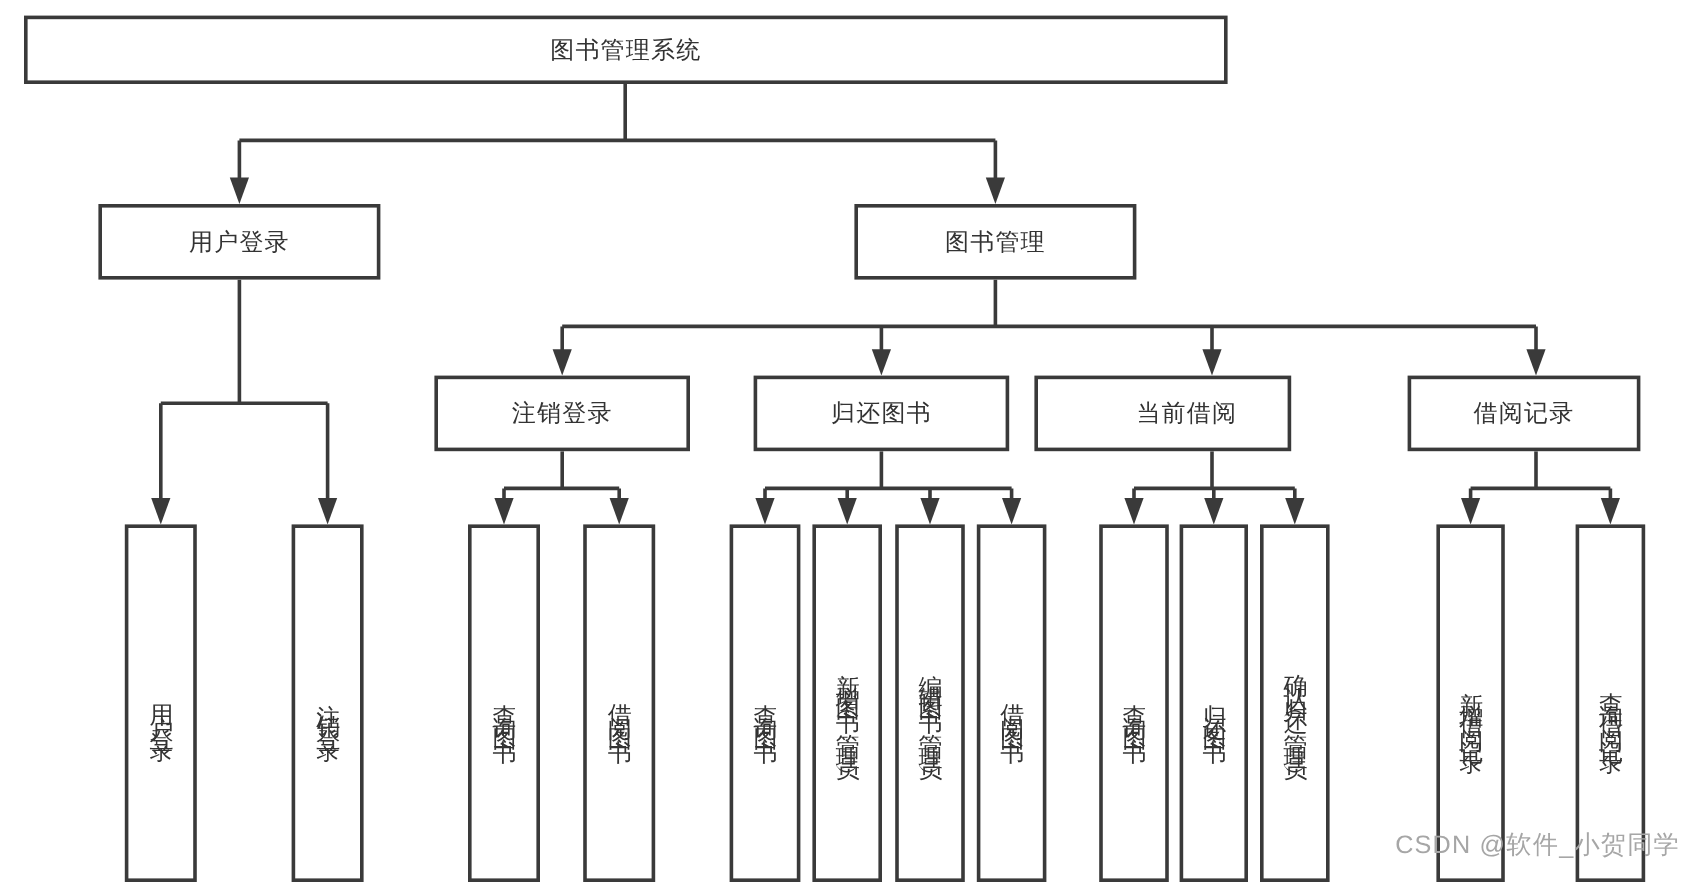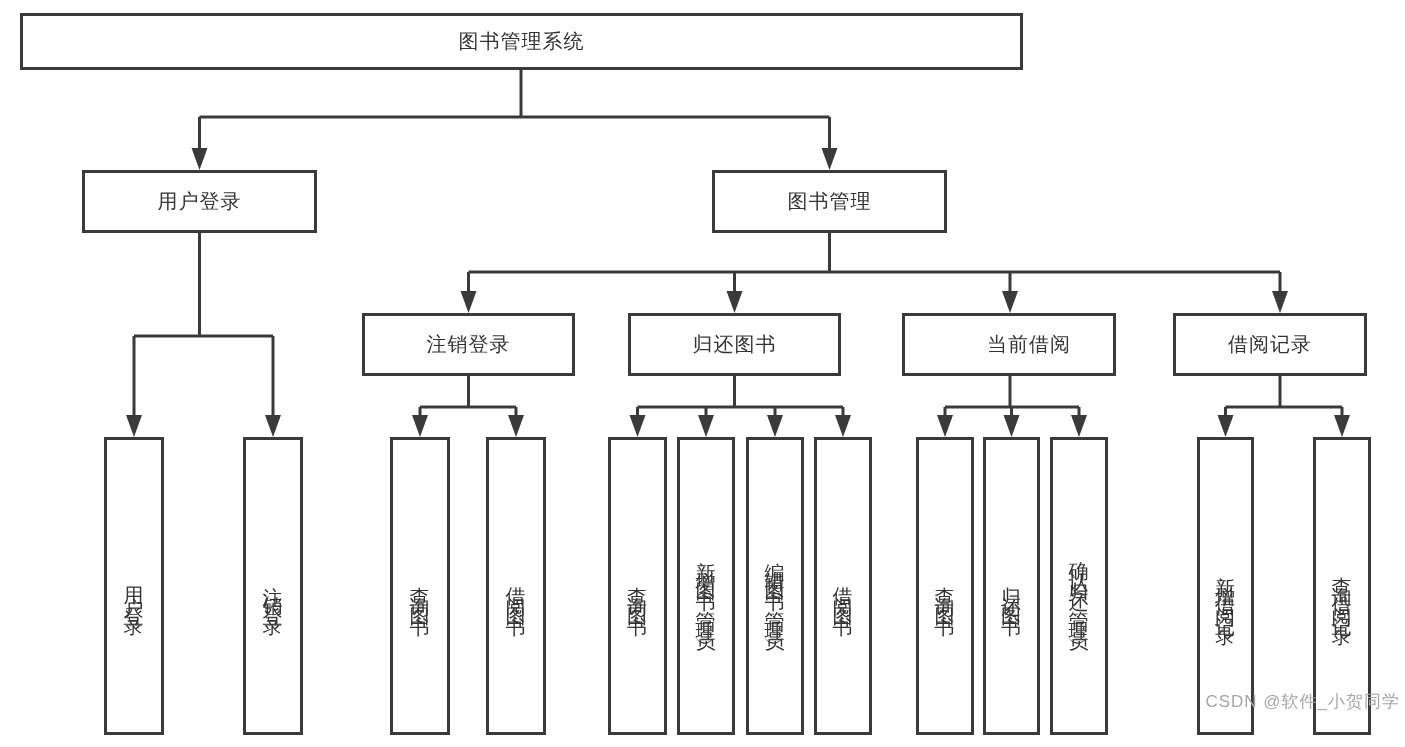--- a/index.html
+++ b/index.html
@@ -41,21 +41,21 @@
     font-size: 20px;
     line-height: 1;
     letter-spacing: 10px;
     transform: translateY(5px);
     color: var(--text);
   }
   .watermark {
     position: absolute;
     right: 5px;
     top: 690px;
-    font-size: 17px;
+    font-size: 21px;
     color: var(--wm);
     letter-spacing: 1px;
     white-space: nowrap;
   }
 </style>
 </head>
 <body>
 
 <div class="canvas">
 
@@ -119,21 +119,21 @@
   <div class="box" style="left:712px; top:170px; width:235px; height:63px;">
     <span class="hlabel">图书管理</span>
   </div>
 
   <div class="box" style="left:362px; top:313px; width:213px; height:63px;">
     <span class="hlabel">注销登录</span>
   </div>
   <div class="box" style="left:628px; top:313px; width:213px; height:63px;">
     <span class="hlabel">归还图书</span>
   </div>
-  <div class="box" style="left:902px; top:313px; width:214px; height:63px;padding-left:40px;">
+  <div class="box" style="left:862px; top:313px; width:214px; height:63px;padding-left:40px;">
     <span class="hlabel">当前借阅</span>
   </div>
   <div class="box" style="left:1173px; top:313px; width:194px; height:63px;">
     <span class="hlabel">借阅记录</span>
   </div>
 
   <div class="box" style="left:104px; top:437px; width:60px; height:298px;">
     <span class="vlabel">用户登录</span>
   </div>
   <div class="box" style="left:243px; top:437px; width:60px; height:298px;">

